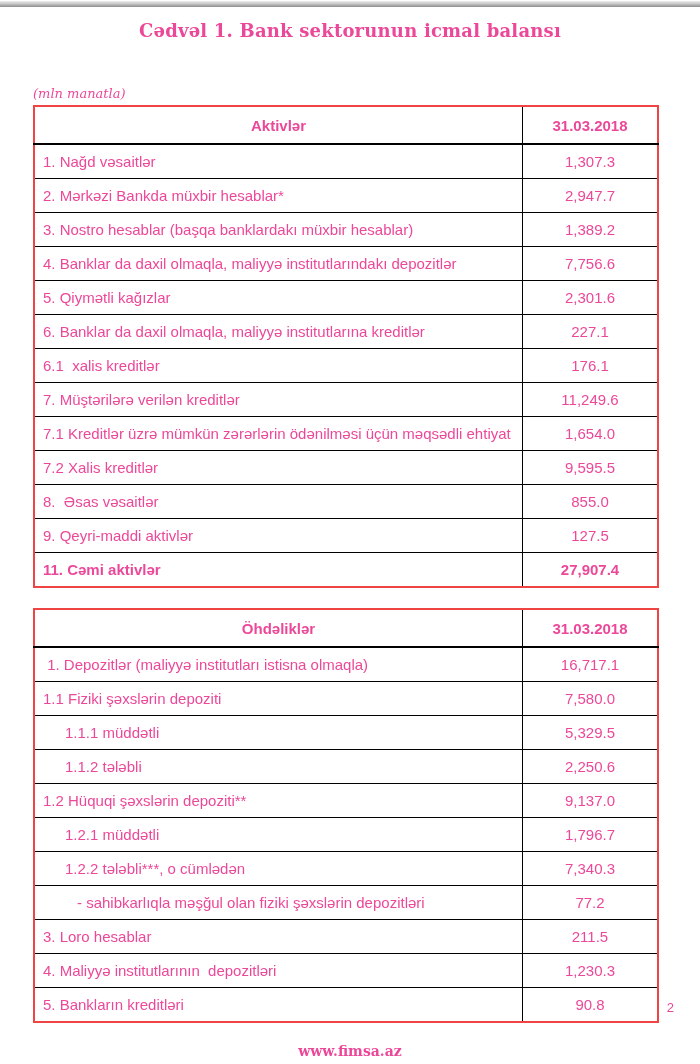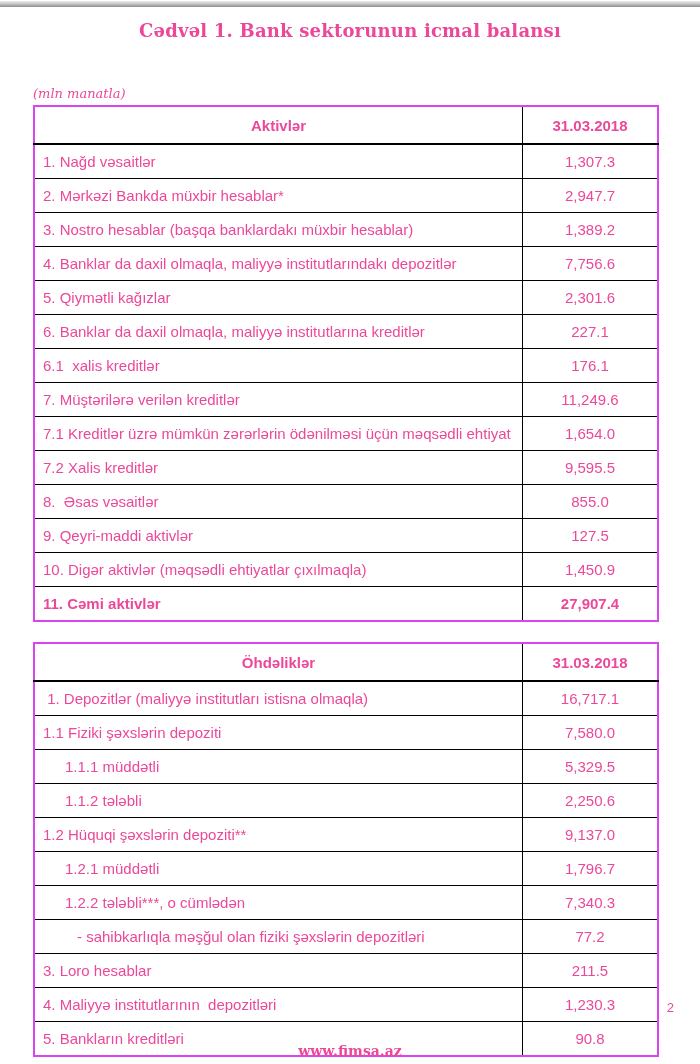--- a/index.html
+++ b/index.html
@@ -48,21 +48,21 @@
     font-family: "DejaVu Serif", "Liberation Serif", serif;
     font-style: italic;
     font-size: 13px;
     height: 17px;
     margin-bottom: 2px;
   }
   table.balance-table {
     width: 621px;
     border-collapse: collapse;
     table-layout: fixed;
-    border: 2px solid #d946ef;
+    border: 2px solid #ef4444;
   }
   table.balance-table th {
     border: 1px solid #000;
     border-bottom: 2px solid #000;
     height: 34px;
     font-size: 15px;
     font-weight: bold;
     text-align: center;
     vertical-align: middle;
   }
@@ -166,24 +166,20 @@
             <td class="cell-value">9,595.5</td>
           </tr>
           <tr>
             <td class="cell-label">8.  Əsas vəsaitlər</td>
             <td class="cell-value">855.0</td>
           </tr>
           <tr>
             <td class="cell-label">9. Qeyri-maddi aktivlər</td>
             <td class="cell-value">127.5</td>
           </tr>
-          <tr>
-            <td class="cell-label">10. Digər aktivlər (məqsədli ehtiyatlar çıxılmaqla)</td>
-            <td class="cell-value">1,450.9</td>
-          </tr>
           <tr class="row-bold">
             <td class="cell-label">11. Cəmi aktivlər</td>
             <td class="cell-value">27,907.4</td>
           </tr>
         </tbody>
       </table>
 
     <div class="table-gap"></div>
 
     <table class="balance-table">

